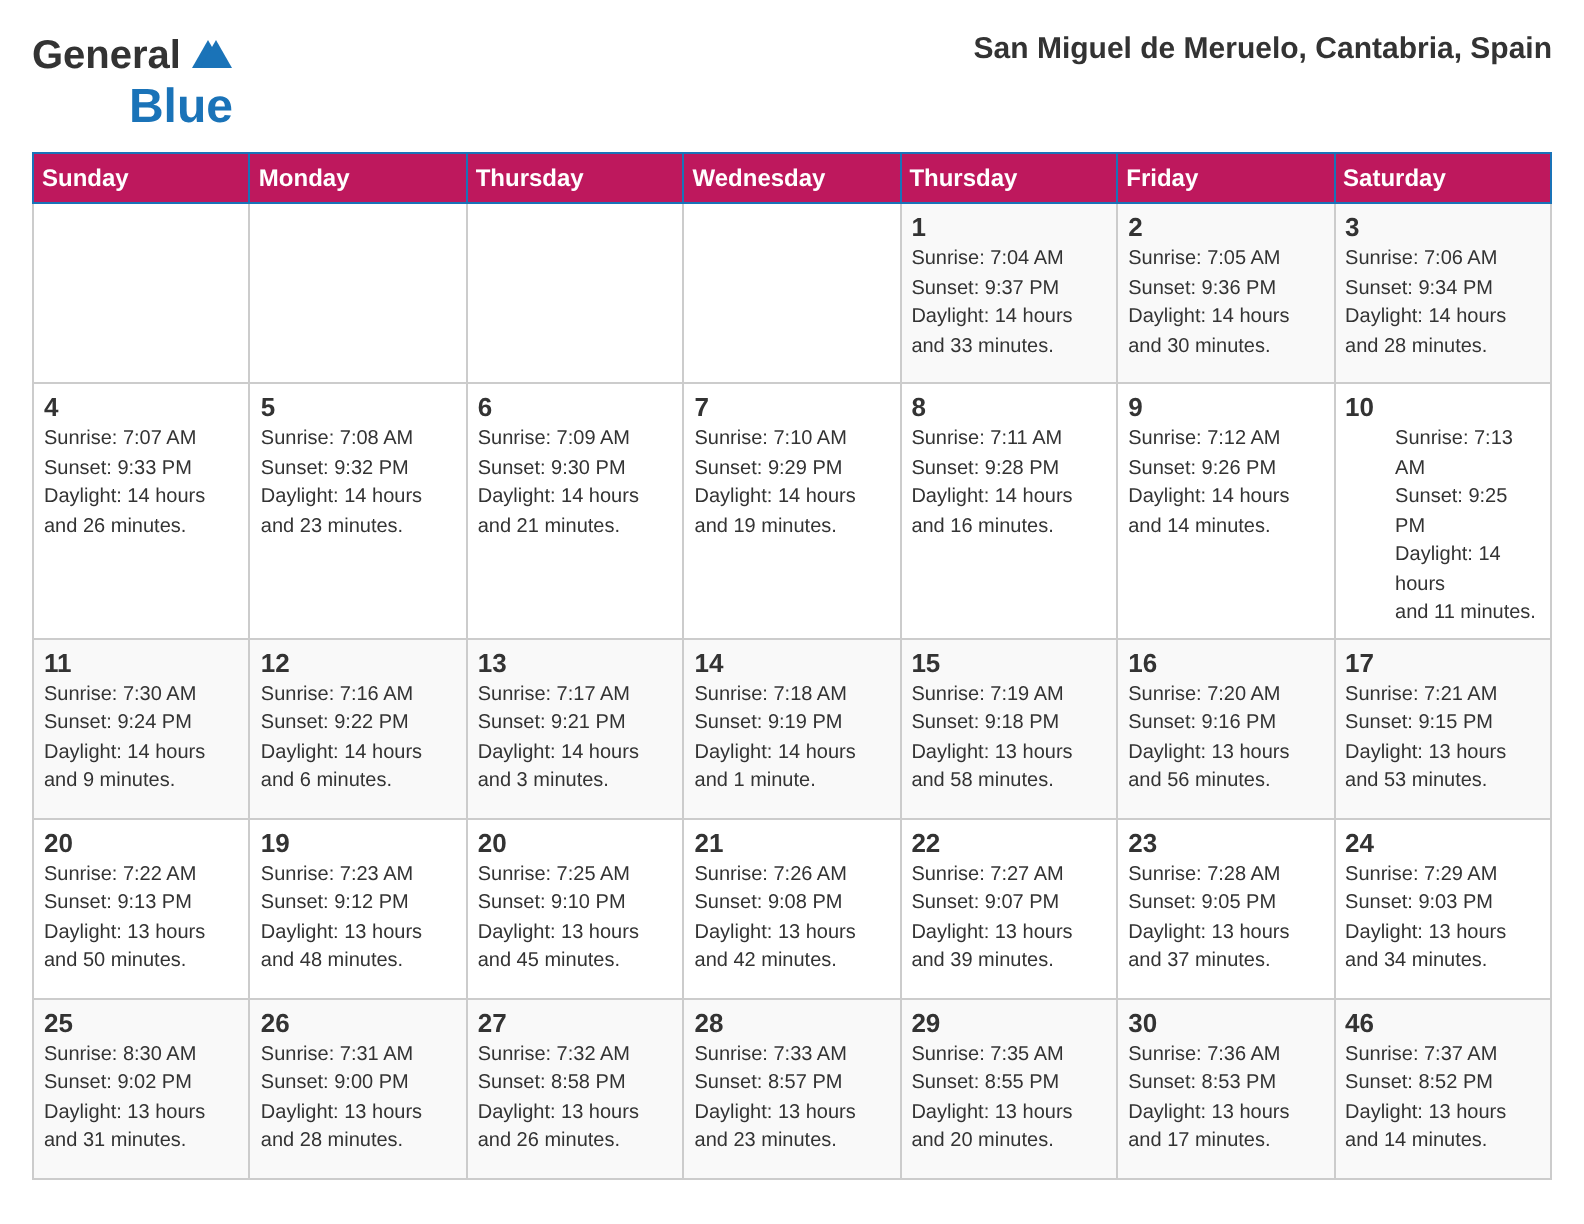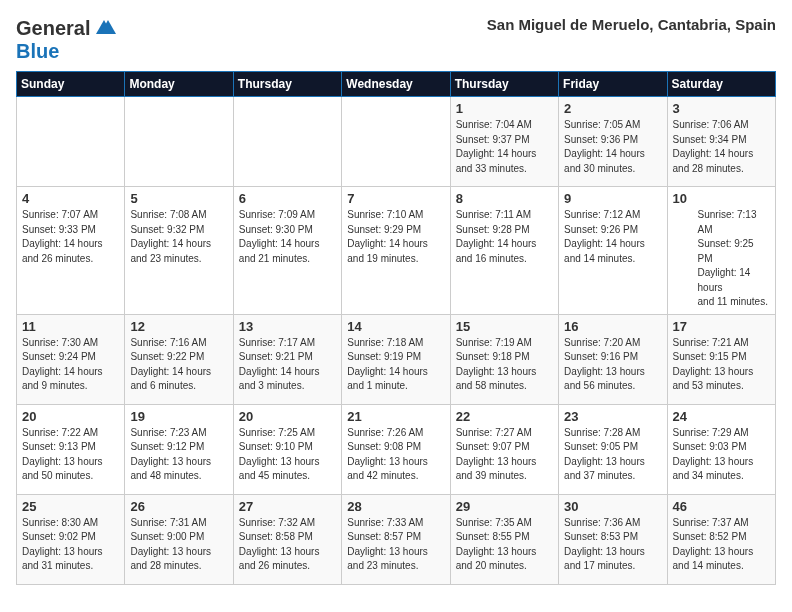--- a/index.html
+++ b/index.html
@@ -12,33 +12,33 @@
     }
     .header-area {
       display: flex;
       justify-content: space-between;
       align-items: flex-start;
       margin-bottom: 8px;
     }
     .logo {
       display: flex;
       flex-direction: column;
-      align-items: flex-start;
+      align-items: flex-end;
     }
     .logo-text {
       display: flex;
       align-items: center;
     }
     .logo-general {
       font-size: 20px;
       font-weight: bold;
       color: #333;
     }
     .logo-blue {
-      font-size: 20px;
+      font-size: 24px;
       font-weight: bold;
       color: #1a73b8;
     }
     .logo-icon {
       width: 24px;
       height: 24px;
       margin-left: 2px;
     }
     .title-area {
       text-align: right;
@@ -52,21 +52,21 @@
       font-size: 15px;
       color: #333;
       font-weight: bold;
     }
     table {
       width: 100%;
       border-collapse: collapse;
       table-layout: fixed;
     }
     thead tr th {
-      background: #0f172a;
+      background: #be185d;
       color: #fff;
       font-size: 12px;
       font-weight: bold;
       padding: 5px 4px;
       text-align: left;
       border: 1px solid #1a73b8;
     }
     tbody tr td {
       border: 1px solid #ccc;
       vertical-align: top;

